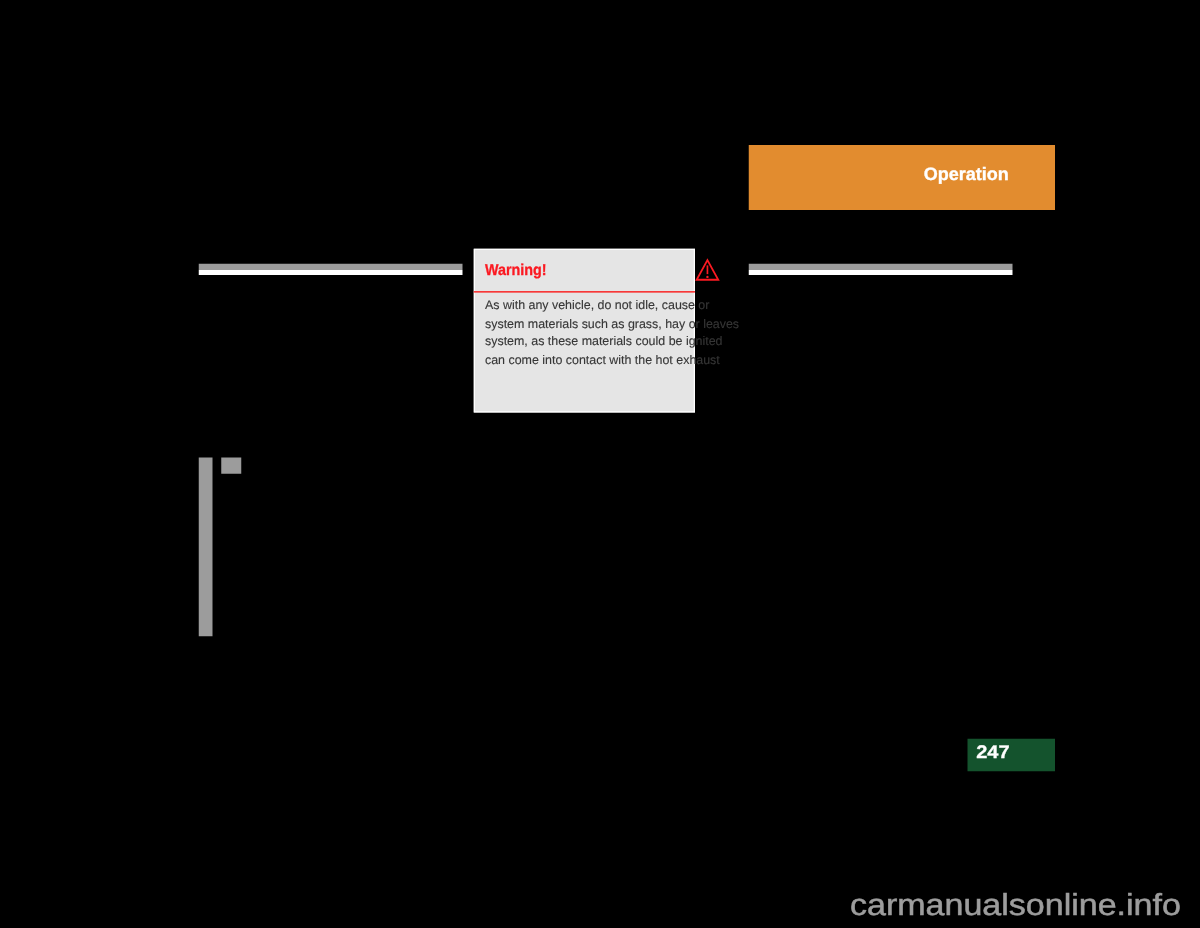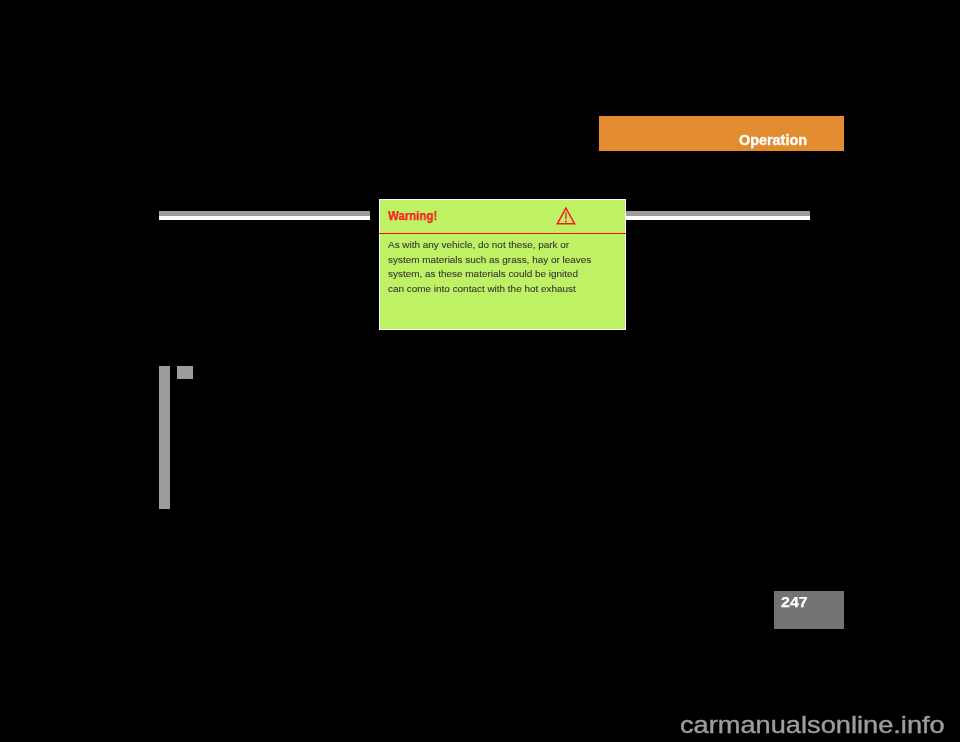--- a/index.html
+++ b/index.html
@@ -2,45 +2,45 @@
 <html><head>
 <meta charset="utf-8">
 <title>Manual page</title>
 <style>
   html,body{margin:0;padding:0;background:#000;}
   body{width:960px;height:742px;overflow:hidden;position:relative;
        font-family:"Liberation Sans", sans-serif;-webkit-font-smoothing:antialiased;}
   .gs{will-change:transform;}
   .page{position:absolute;inset:0;}
   
-  #section-header{position:absolute;left:599px;top:116px;width:245px;height:35px;
+  #section-header{position:absolute;left:599px;top:116px;width:245px;height:52px;
      background:#e28c2f;}
   #section-header .label{position:absolute;left:139.6px;top:23.7px;color:#fff;
      font-size:14.4px;font-weight:bold;line-height:0;-webkit-text-stroke:0.3px #fff;}
   
   .rule{position:absolute;height:8.8px;width:210.6px;
         background:linear-gradient(to bottom,#9c9c9c 0 4.9px,#ffffff 4.9px 100%);}
   #rule-left{left:159px;top:210.8px;}
   #rule-right{left:599px;top:210.8px;}
   
-  #warning-box{position:absolute;left:379px;top:199px;width:247px;height:131px;
-     background:#bef264;box-sizing:border-box;border:1.5px solid #fff;}
+  #warning-box{position:absolute;left:379px;top:199px;width:177px;height:131px;
+     background:#e5e5e5;box-sizing:border-box;border:1.5px solid #fff;}
   #warning-head{position:absolute;left:0;top:0;right:0;height:34px;}
   #warning-title{position:absolute;left:8.1px;top:8.6px;color:#fb1a22;font-size:12.6px;font-weight:bold;
      transform:scaleX(0.910);transform-origin:0 0;-webkit-text-stroke:0.25px #fb1a22;}
   #warning-icon{position:absolute;left:174.5px;top:5.6px;width:24px;height:22px;overflow:visible;}
   #warning-divider{position:absolute;left:-1.5px;right:-1.0px;top:32.9px;height:1.4px;background:#fe0000;}
   #warning-body{position:absolute;left:7.5px;top:38.4px;right:3px;color:#363636;
      font-size:9.95px;line-height:14.56px;-webkit-text-stroke:0.1px #363636;}
   #warning-body .ln{display:block;white-space:nowrap;}
   
   #column-bar{position:absolute;left:158.8px;top:365.8px;width:11.4px;height:143.4px;background:#9c9c9c;}
   #column-square{position:absolute;left:176.9px;top:365.8px;width:16.2px;height:13.2px;background:#9c9c9c;}
   
-  #page-number{position:absolute;left:774px;top:591px;width:69.5px;height:38px;background:#737373;}
+  #page-number{position:absolute;left:774px;top:591px;width:69.5px;height:26px;background:#14532d;}
   #page-number .num{position:absolute;left:6.8px;top:11.0px;color:#fff;font-size:14.6px;font-weight:bold;
      line-height:0;display:block;transform:scaleX(1.095);transform-origin:0 0;-webkit-text-stroke:0.25px #fff;}
   
   #watermark{position:absolute;left:680.4px;top:725.3px;color:#9d9d9d;font-size:24.3px;line-height:0;white-space:nowrap;transform:scaleX(1.120);transform-origin:0 0;-webkit-text-stroke:0.42px #9d9d9d;}
 </style>
 </head>
 <body>
 
 <div class="page">
   <div id="section-header">
@@ -52,21 +52,21 @@
     <div id="warning-head">
       <span id="warning-title" class="gs">Warning!</span>
       <svg id="warning-icon" viewBox="0 0 24 22">
         <path d="M10.95 2.1 L19.6 17.8 L2.3 17.8 Z" fill="none" stroke="#fb1a22" stroke-width="1.45" stroke-linejoin="miter"></path>
         <path d="M10.95 6.3 L10.95 13.3" stroke="#fb1a22" stroke-width="1.35" stroke-linecap="butt"></path>
         <circle cx="10.95" cy="15.5" r="0.95" fill="#fb1a22"></circle>
       </svg>
     </div>
     <div id="warning-divider"></div>
     <div id="warning-body" class="gs">
-      <span class="ln">As with any vehicle, do not these, park or</span>
+      <span class="ln">As with any vehicle, do not idle, cause or</span>
       <span class="ln">system materials such as grass, hay or leaves</span>
       <span class="ln">system, as these materials could be ignited</span>
       <span class="ln">can come into contact with the hot exhaust</span>
     </div>
   </div>
   <div id="column-bar"></div>
   <div id="column-square"></div>
   <div id="page-number">
     <span class="num gs">247</span>
   </div>

